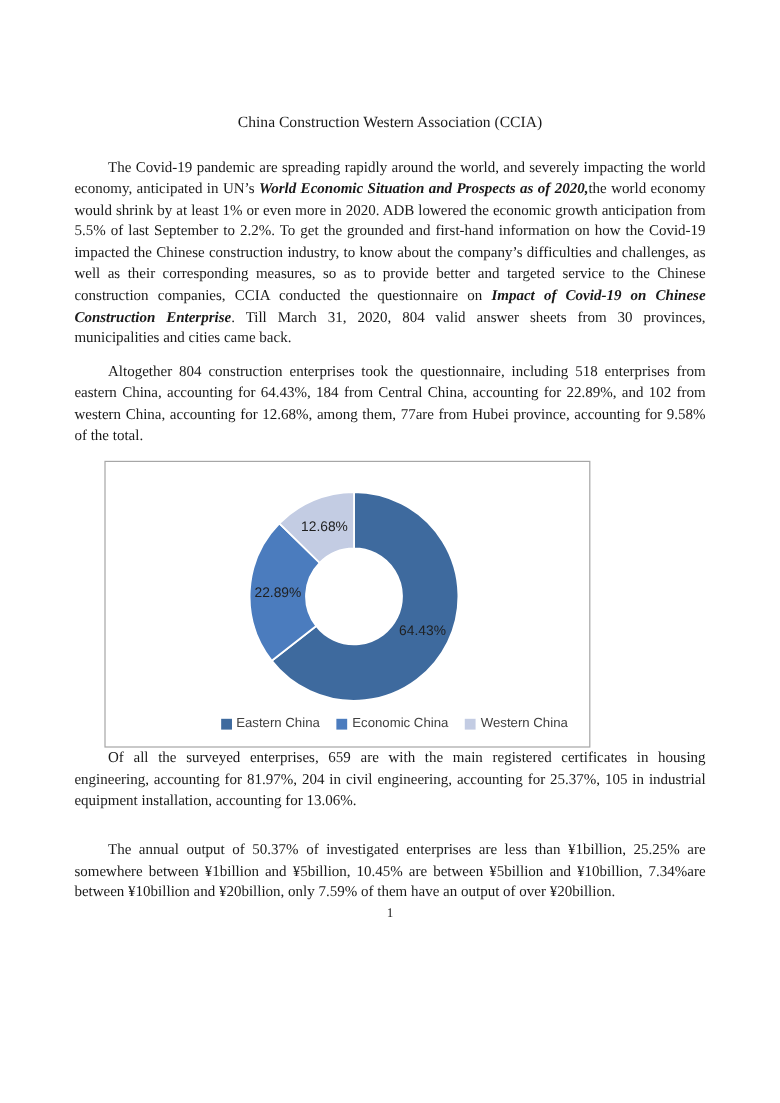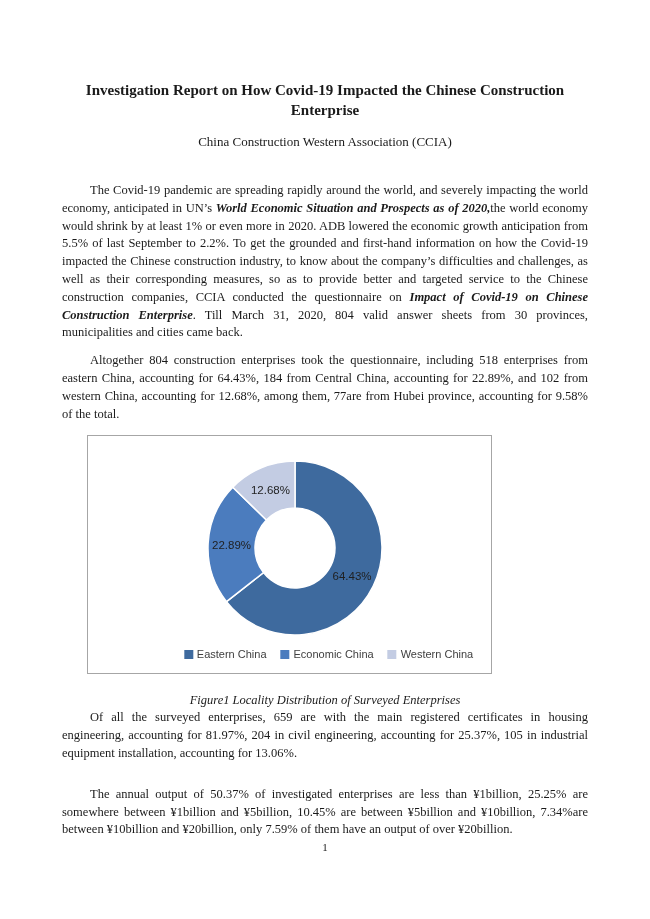--- a/index.html
+++ b/index.html
@@ -27,21 +27,21 @@
     font-size:13px;
     line-height:18px;
   }
   .para {
     margin:0;
     font-size:12.5px;
     line-height:17.8px;
     text-align:justify;
     text-indent:28px;
   }
-  .p1 { margin-top:31px; }
+  .p1 { margin-top:20px; }
   .p2 { margin-top:10px; }
   .p3 { }
   .p4 { margin-top:23px; }
   .bi { font-weight:bold; font-style:italic; }
   .heading {
     margin:11px 0 0 28px;
     font-size:13px;
     line-height:18px;
     font-weight:bold;
   }
@@ -85,21 +85,20 @@
     text-align:center;
     font-size:11px;
     line-height:16px;
   }
 </style>
 </head>
 <body>
 
 <div class="page">
 
-  <h1 class="title">Investigation Report on How Covid-19 Impacted the Chinese Construction Enterprise</h1>
 
   <div class="subtitle">China Construction Western Association (CCIA)</div>
 
   <p class="para p1"><span>The Covid-19 pandemic are spreading rapidly around the world, and severely impacting the world economy, anticipated in UN’s </span><span class="bi">World Economic Situation and Prospects as of 2020,</span><span>the world economy would shrink by at least 1% or even more in 2020. ADB lowered the economic growth anticipation from 5.5% of last September to 2.2%. To get the grounded and first-hand information on how the Covid-19 impacted the Chinese construction industry, to know about the company’s difficulties and challenges, as well as their corresponding measures, so as to provide better and targeted service to the Chinese construction companies, CCIA conducted the questionnaire on </span><span class="bi">Impact of Covid-19 on Chinese Construction Enterprise</span><span>. Till March 31, 2020, 804 valid answer sheets from 30 provinces, municipalities and cities came back.</span></p>
 
 
   <p class="para p2">Altogether 804 construction enterprises took the questionnaire, including 518 enterprises from eastern China, accounting for 64.43%, 184 from Central China, accounting for 22.89%, and 102 from western China, accounting for 12.68%, among them, 77are from Hubei province, accounting for 9.58% of the total.</p>
 
   <figure class="chartbox" style="margin-top:12px; margin-bottom:0;">
     <svg class="donut" width="403" height="237" viewBox="0 0 403 237">
@@ -119,21 +118,20 @@
         <span class="swatch" style="background: rgb(75, 124, 190);"></span>
         <span>Economic China</span>
       </span>
       <span class="legend-item">
         <span class="swatch" style="background: rgb(195, 204, 227);"></span>
         <span>Western China</span>
       </span>
     </div>
   </figure>
 
-  <div class="caption">Figure1 Locality Distribution of Surveyed Enterprises</div>
 
   <p class="para p3">Of all the surveyed enterprises, 659 are with the main registered certificates in housing engineering, accounting for 81.97%, 204 in civil engineering, accounting for 25.37%, 105 in industrial equipment installation, accounting for 13.06%.</p>
 
   <p class="para p4">The annual output of 50.37% of investigated enterprises are less than ¥1billion, 25.25% are somewhere between ¥1billion and ¥5billion, 10.45% are between ¥5billion and ¥10billion, 7.34%are between ¥10billion and ¥20billion, only 7.59% of them have an output of over ¥20billion.</p>
 
   <div class="pagenum">1</div>
 
 </div>
 
 </body></html>

